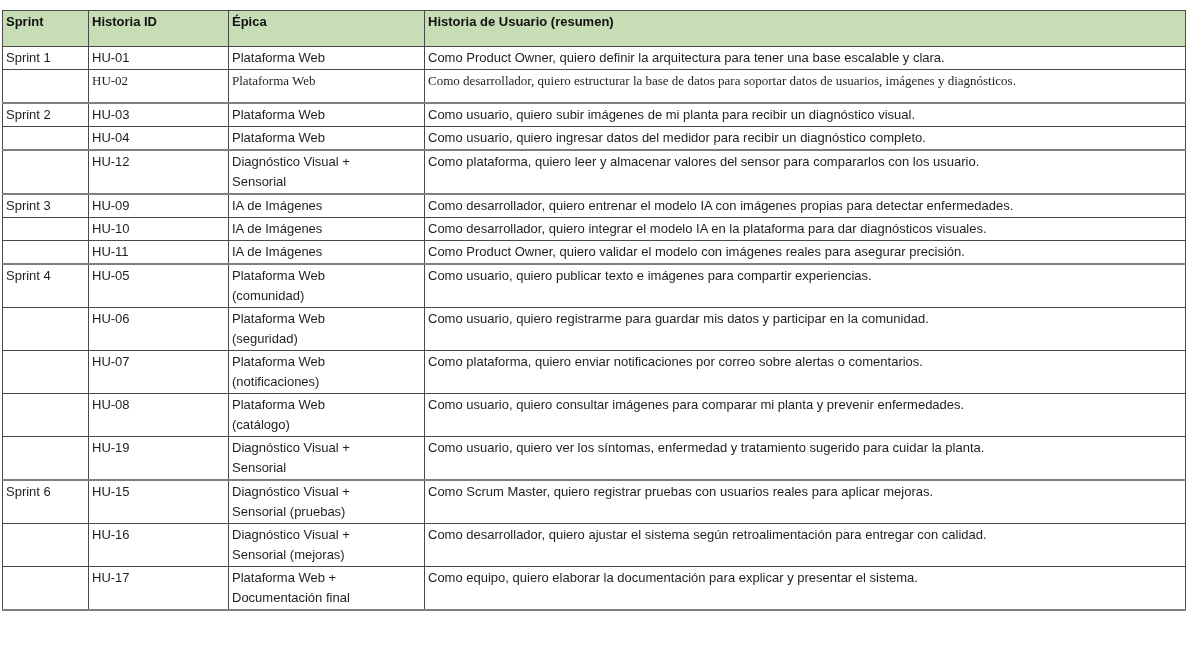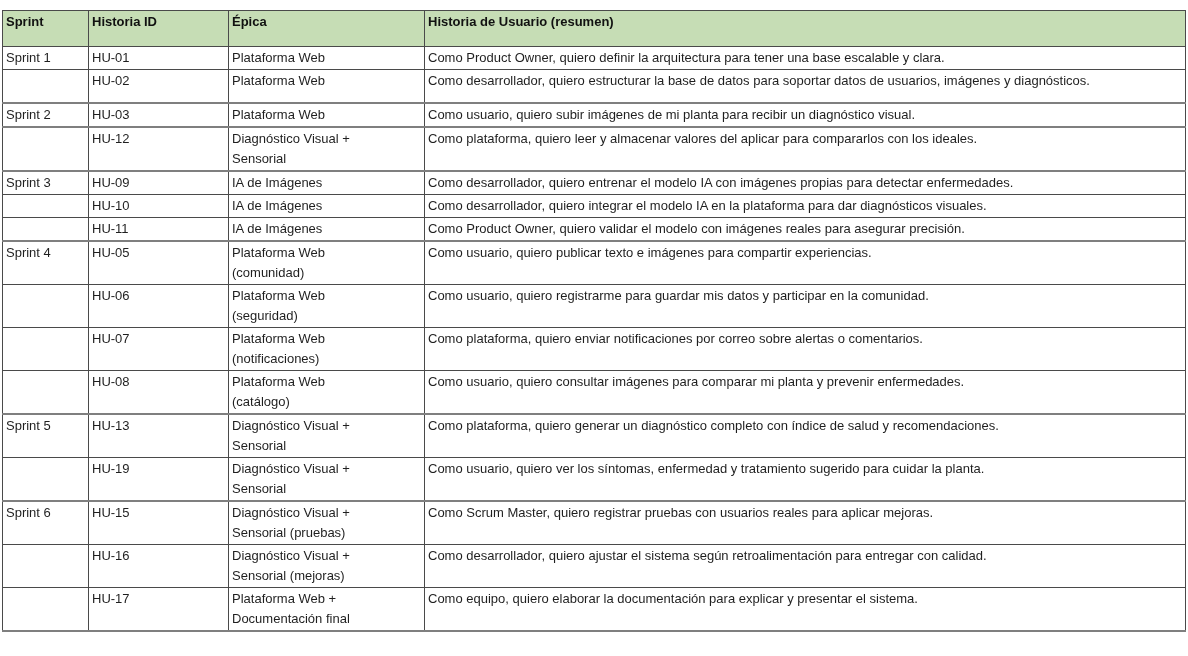--- a/index.html
+++ b/index.html
@@ -42,21 +42,21 @@
     font-weight: bold;
     font-size: 13px;
     line-height: 20px;
     color: #111111;
   }
   td {
     font-size: 13px;
     line-height: 20px;
   }
   tr.size-s { height: 22px; padding-left: 16px; }
-  tr.size-m { height: 33px; }
+  tr.size-m { height: 33px; font-family: Liberation Serif, serif; }
   tr.size-l { height: 26px; }
   tr.group-start td { border-top: 2px solid var(--group-line); }
 </style>
 </head>
 <body>
 
 <div class="page">
   <table class="backlog">
     <colgroup>
       <col style="width:86px">
@@ -84,26 +84,32 @@
           <td>HU-02</td>
           <td>Plataforma Web</td>
           <td>Como desarrollador, quiero estructurar la base de datos para soportar datos de usuarios, imágenes y diagnósticos.</td>
         </tr>
         <tr class="size-s group-start">
           <td>Sprint 2</td>
           <td>HU-03</td>
           <td>Plataforma Web</td>
           <td>Como usuario, quiero subir imágenes de mi planta para recibir un diagnóstico visual.</td>
         </tr>
+        <tr class="size-s">
+          <td></td>
+          <td>HU-04</td>
+          <td>Plataforma Web</td>
+          <td>Como usuario, quiero ingresar datos del medidor para recibir un diagnóstico completo.</td>
+        </tr>
         <tr class="size-l group-start">
           <td></td>
           <td>HU-12</td>
           <td>Diagnóstico Visual +
 Sensorial</td>
-          <td>Como plataforma, quiero leer y almacenar valores del aplicar para compararlos con los ideales.</td>
+          <td>Como plataforma, quiero leer y almacenar valores del sensor para compararlos con los usuario.</td>
         </tr>
         <tr class="size-s group-start">
           <td>Sprint 3</td>
           <td>HU-09</td>
           <td>IA de Imágenes</td>
           <td>Como desarrollador, quiero entrenar el modelo IA con imágenes propias para detectar enfermedades.</td>
         </tr>
         <tr class="size-s">
           <td></td>
           <td>HU-10</td>
@@ -137,27 +143,20 @@
 (notificaciones)</td>
           <td>Como plataforma, quiero enviar notificaciones por correo sobre alertas o comentarios.</td>
         </tr>
         <tr class="size-l">
           <td></td>
           <td>HU-08</td>
           <td>Plataforma Web
 (catálogo)</td>
           <td>Como usuario, quiero consultar imágenes para comparar mi planta y prevenir enfermedades.</td>
         </tr>
-        <tr class="size-l group-start">
-          <td>Sprint 5</td>
-          <td>HU-13</td>
-          <td>Diagnóstico Visual +
-Sensorial</td>
-          <td>Como plataforma, quiero generar un diagnóstico completo con índice de salud y recomendaciones.</td>
-        </tr>
         <tr class="size-l">
           <td></td>
           <td>HU-19</td>
           <td>Diagnóstico Visual +
 Sensorial</td>
           <td>Como usuario, quiero ver los síntomas, enfermedad y tratamiento sugerido para cuidar la planta.</td>
         </tr>
         <tr class="size-l group-start">
           <td>Sprint 6</td>
           <td>HU-15</td>

